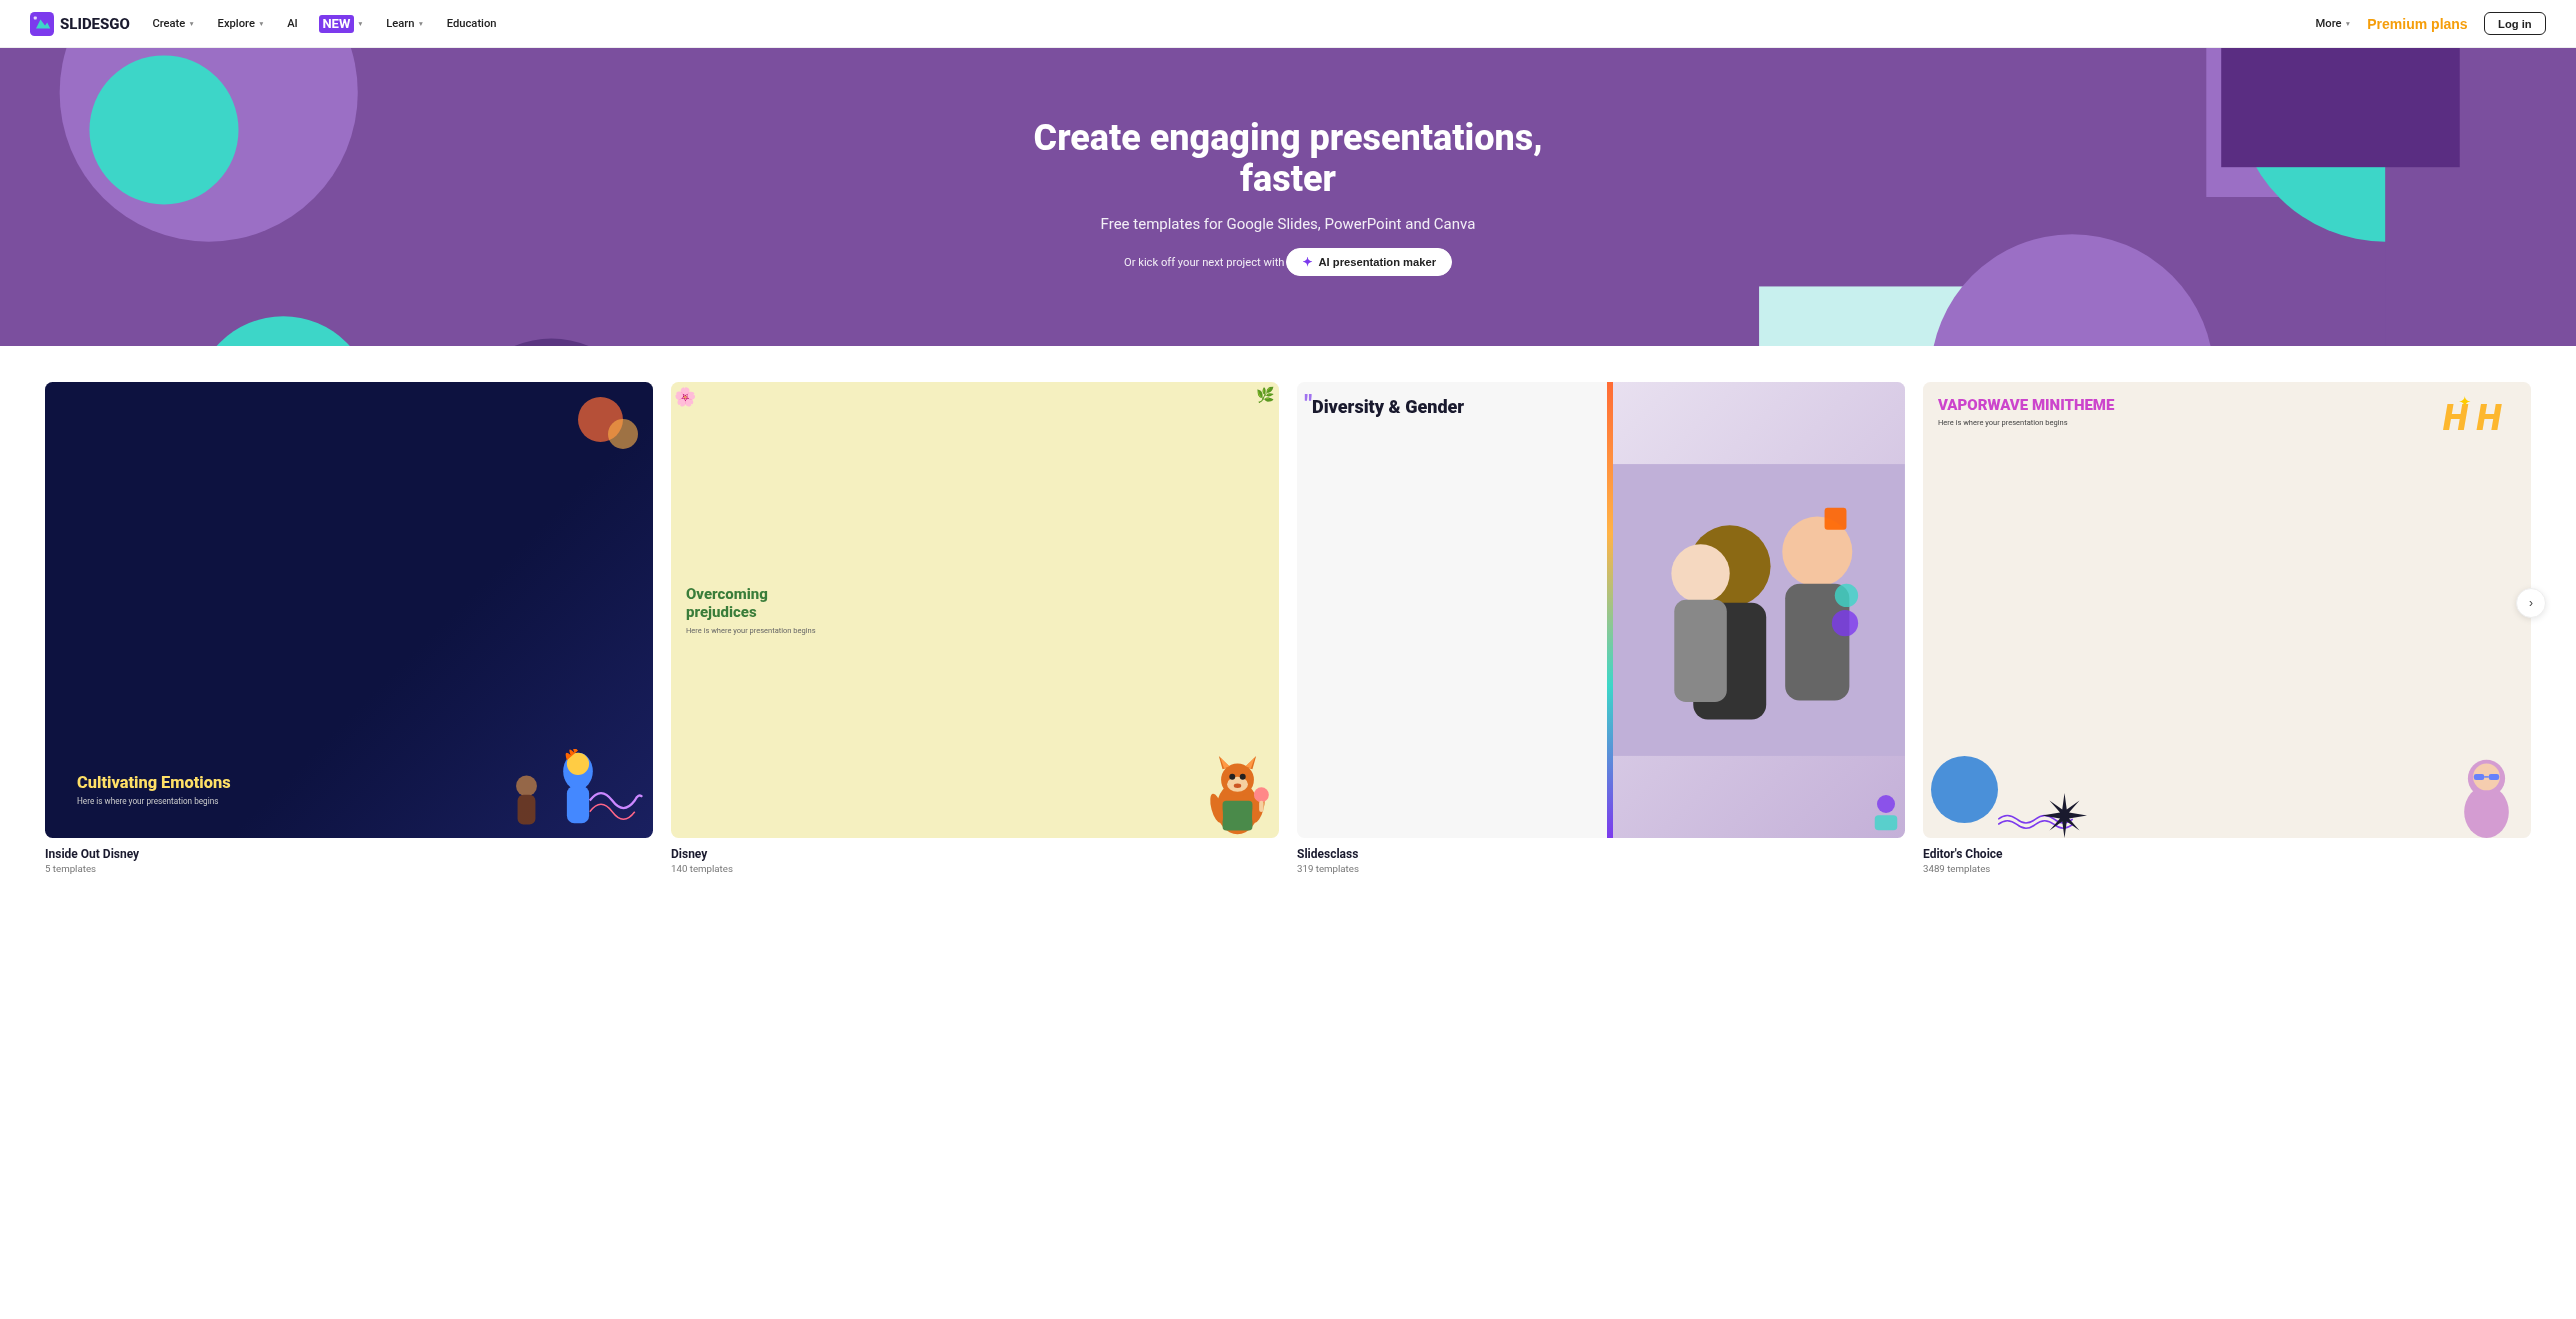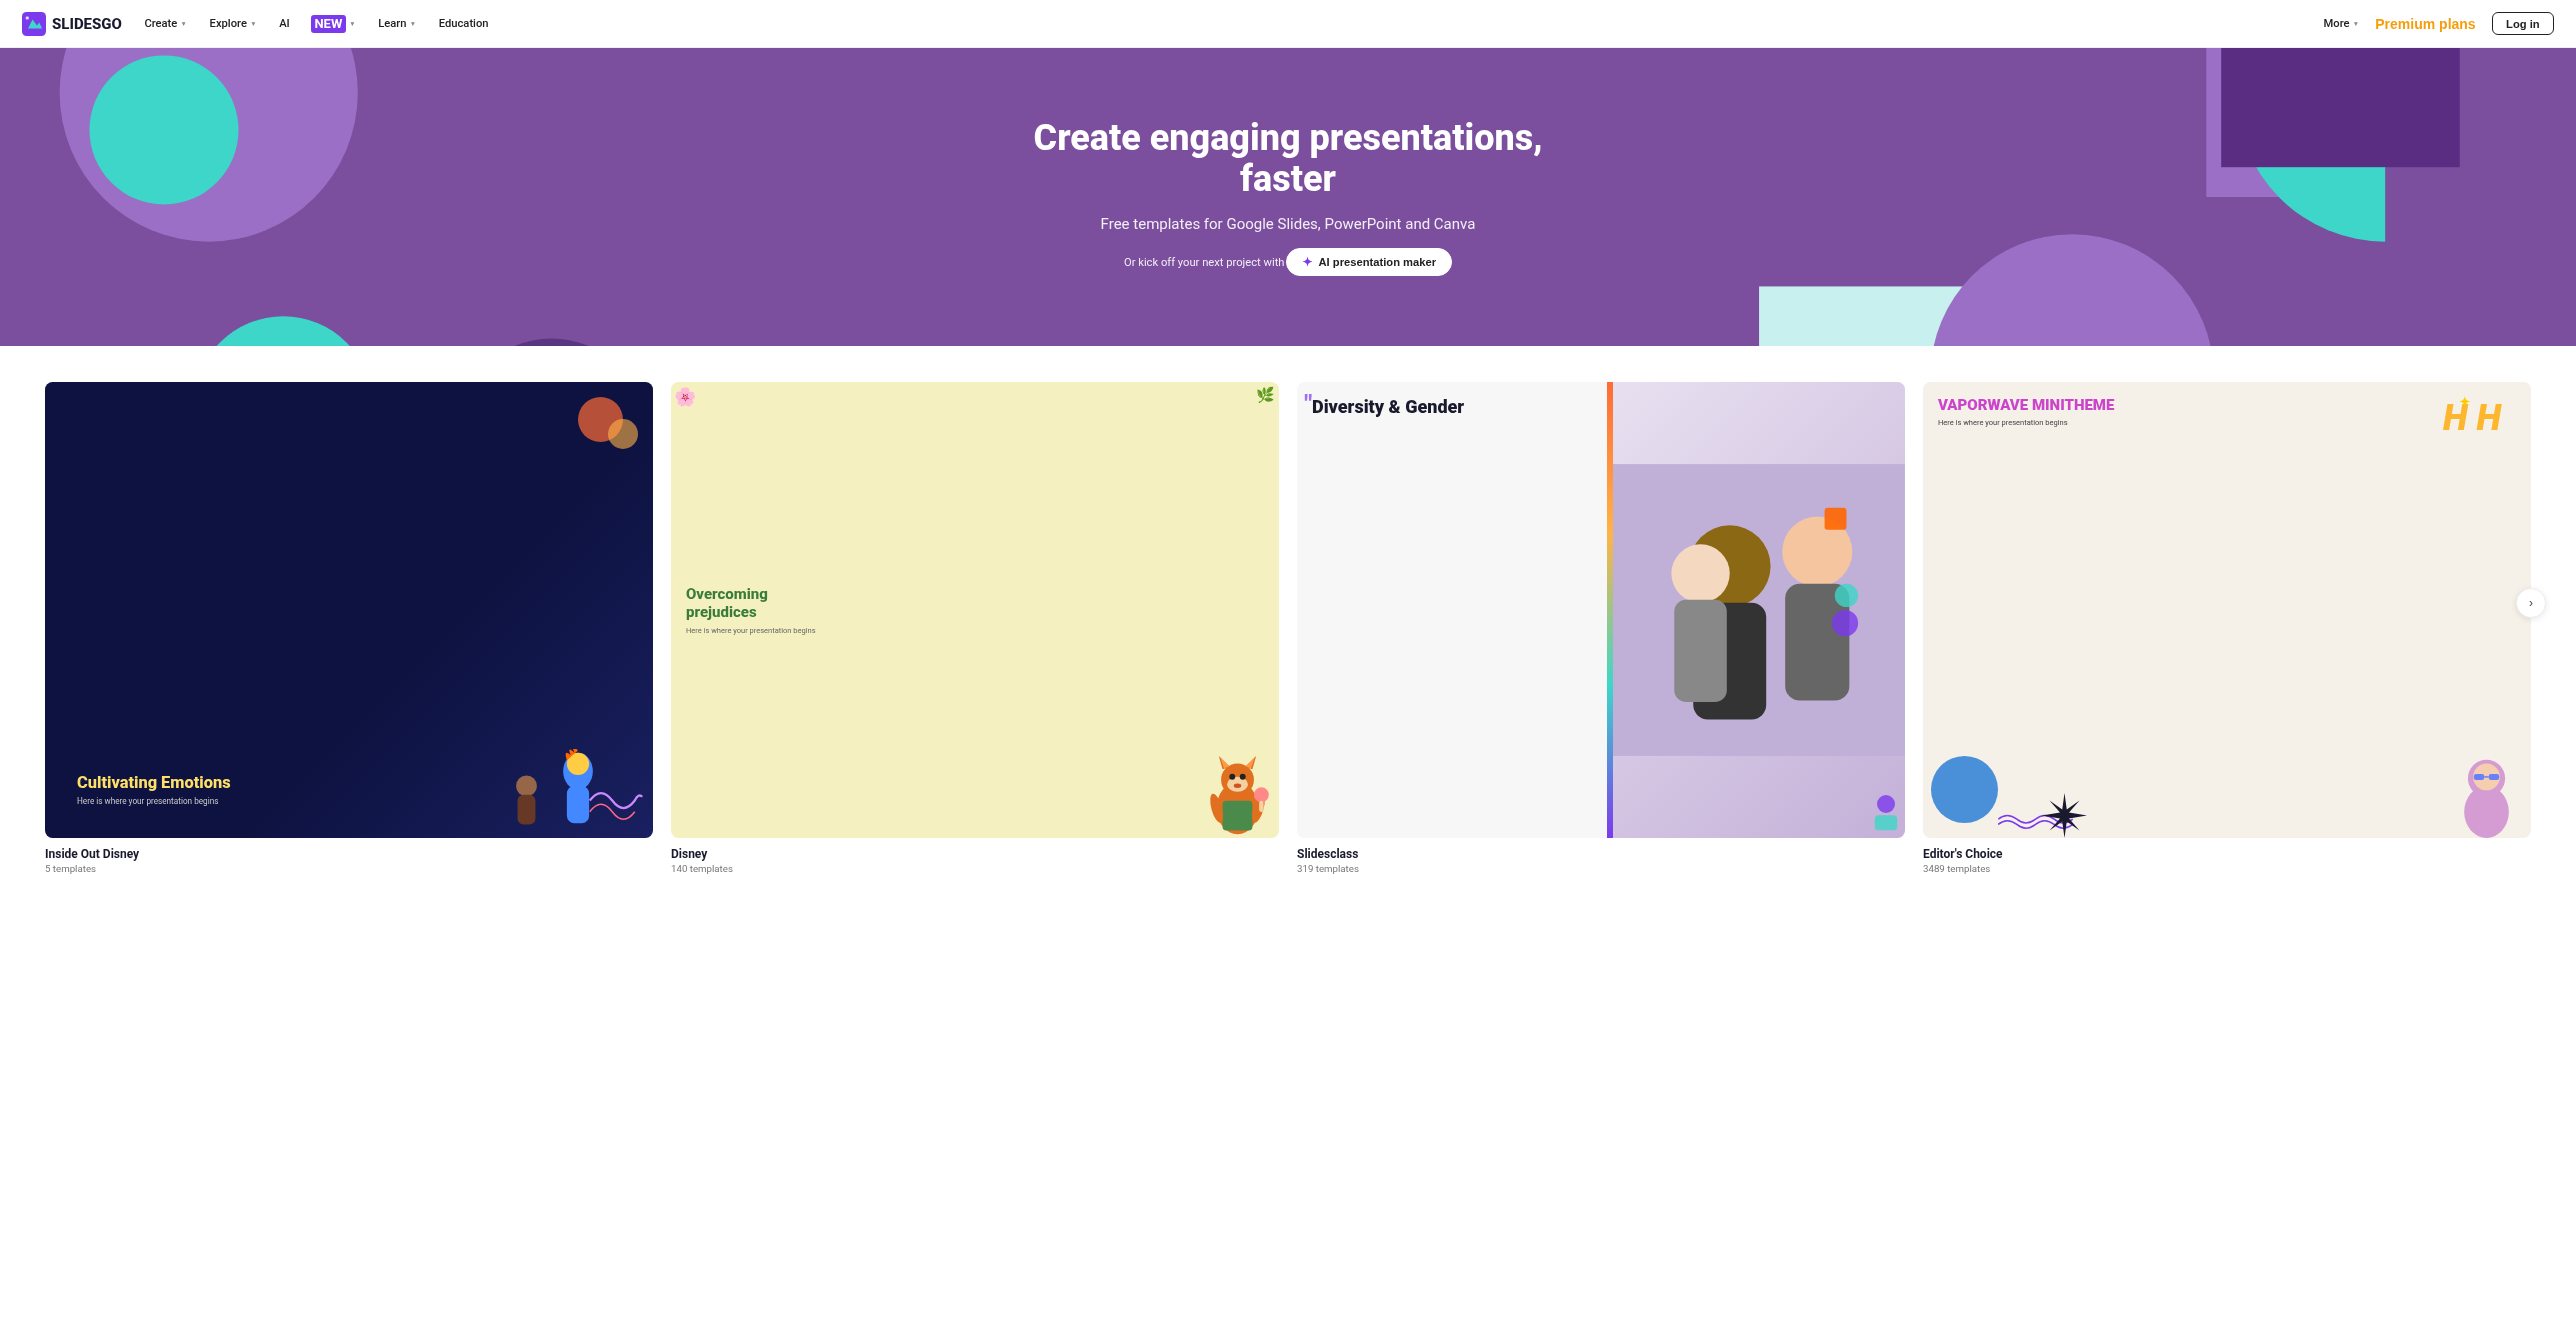--- a/index.html
+++ b/index.html
@@ -1,21 +1,21 @@
 <!DOCTYPE html>
 <html style="font-size:12px"><head>
   <meta charset="utf-8">
   <style>
     * { margin: 0; padding: 0; box-sizing: border-box; }
     body { font-family: -apple-system, BlinkMacSystemFont, 'Segoe UI', Roboto, sans-serif; background: #fff; overflow-x: hidden; }
 
     
     .navbar {
       display: flex; align-items: center; justify-content: space-between;
-      padding: 0 22px; height: 48px; background: #fff;
+      padding: 0 30px; height: 48px; background: #fff;
       border-bottom: 0.7px solid #eee; position: relative; z-index: 10;
     }
     .navbar-left { display: flex; align-items: center; gap: 21px; }
     .logo { display: flex; align-items: center; gap: 6px; font-weight: 800; font-size: 15px; color: #1a1a2e; text-decoration: none; }
     .logo-icon { width: 24px; height: 24px; }
     .nav-item {
       display: flex; align-items: center; gap: 3px;
       font-size: 11.2px; color: #222; cursor: pointer; font-weight: 500;
       padding: 3px 1.5px;
     }

